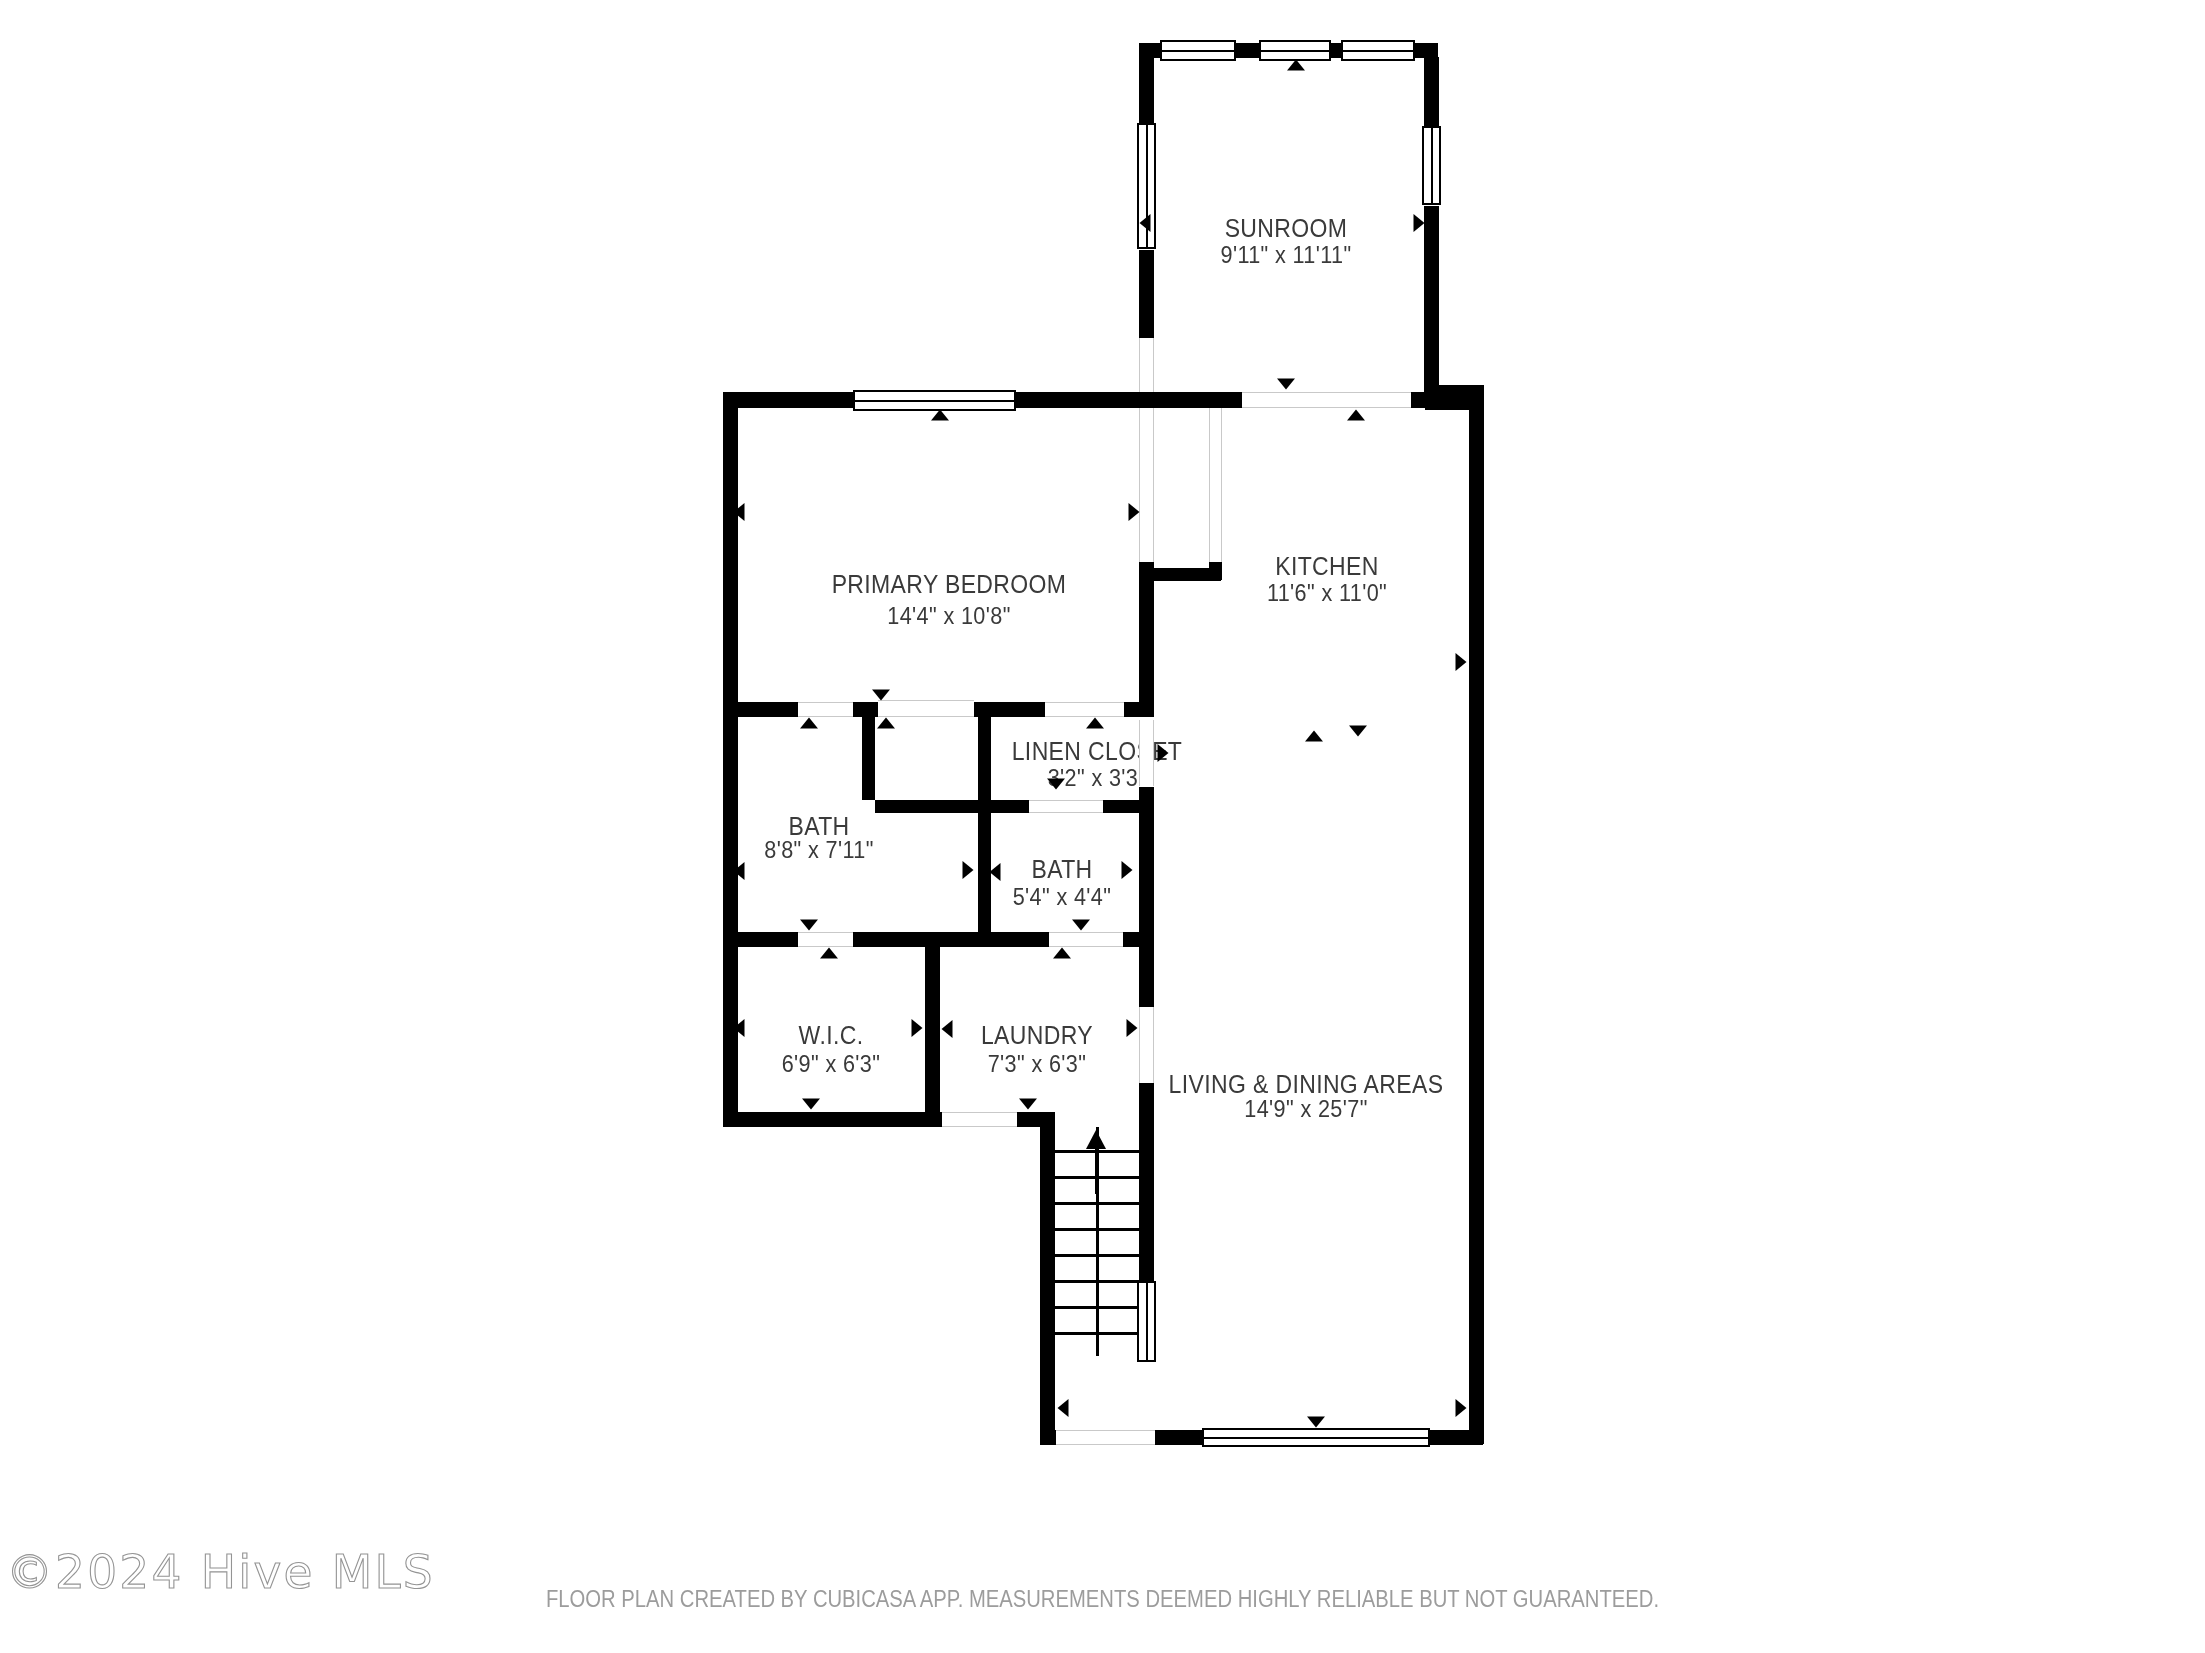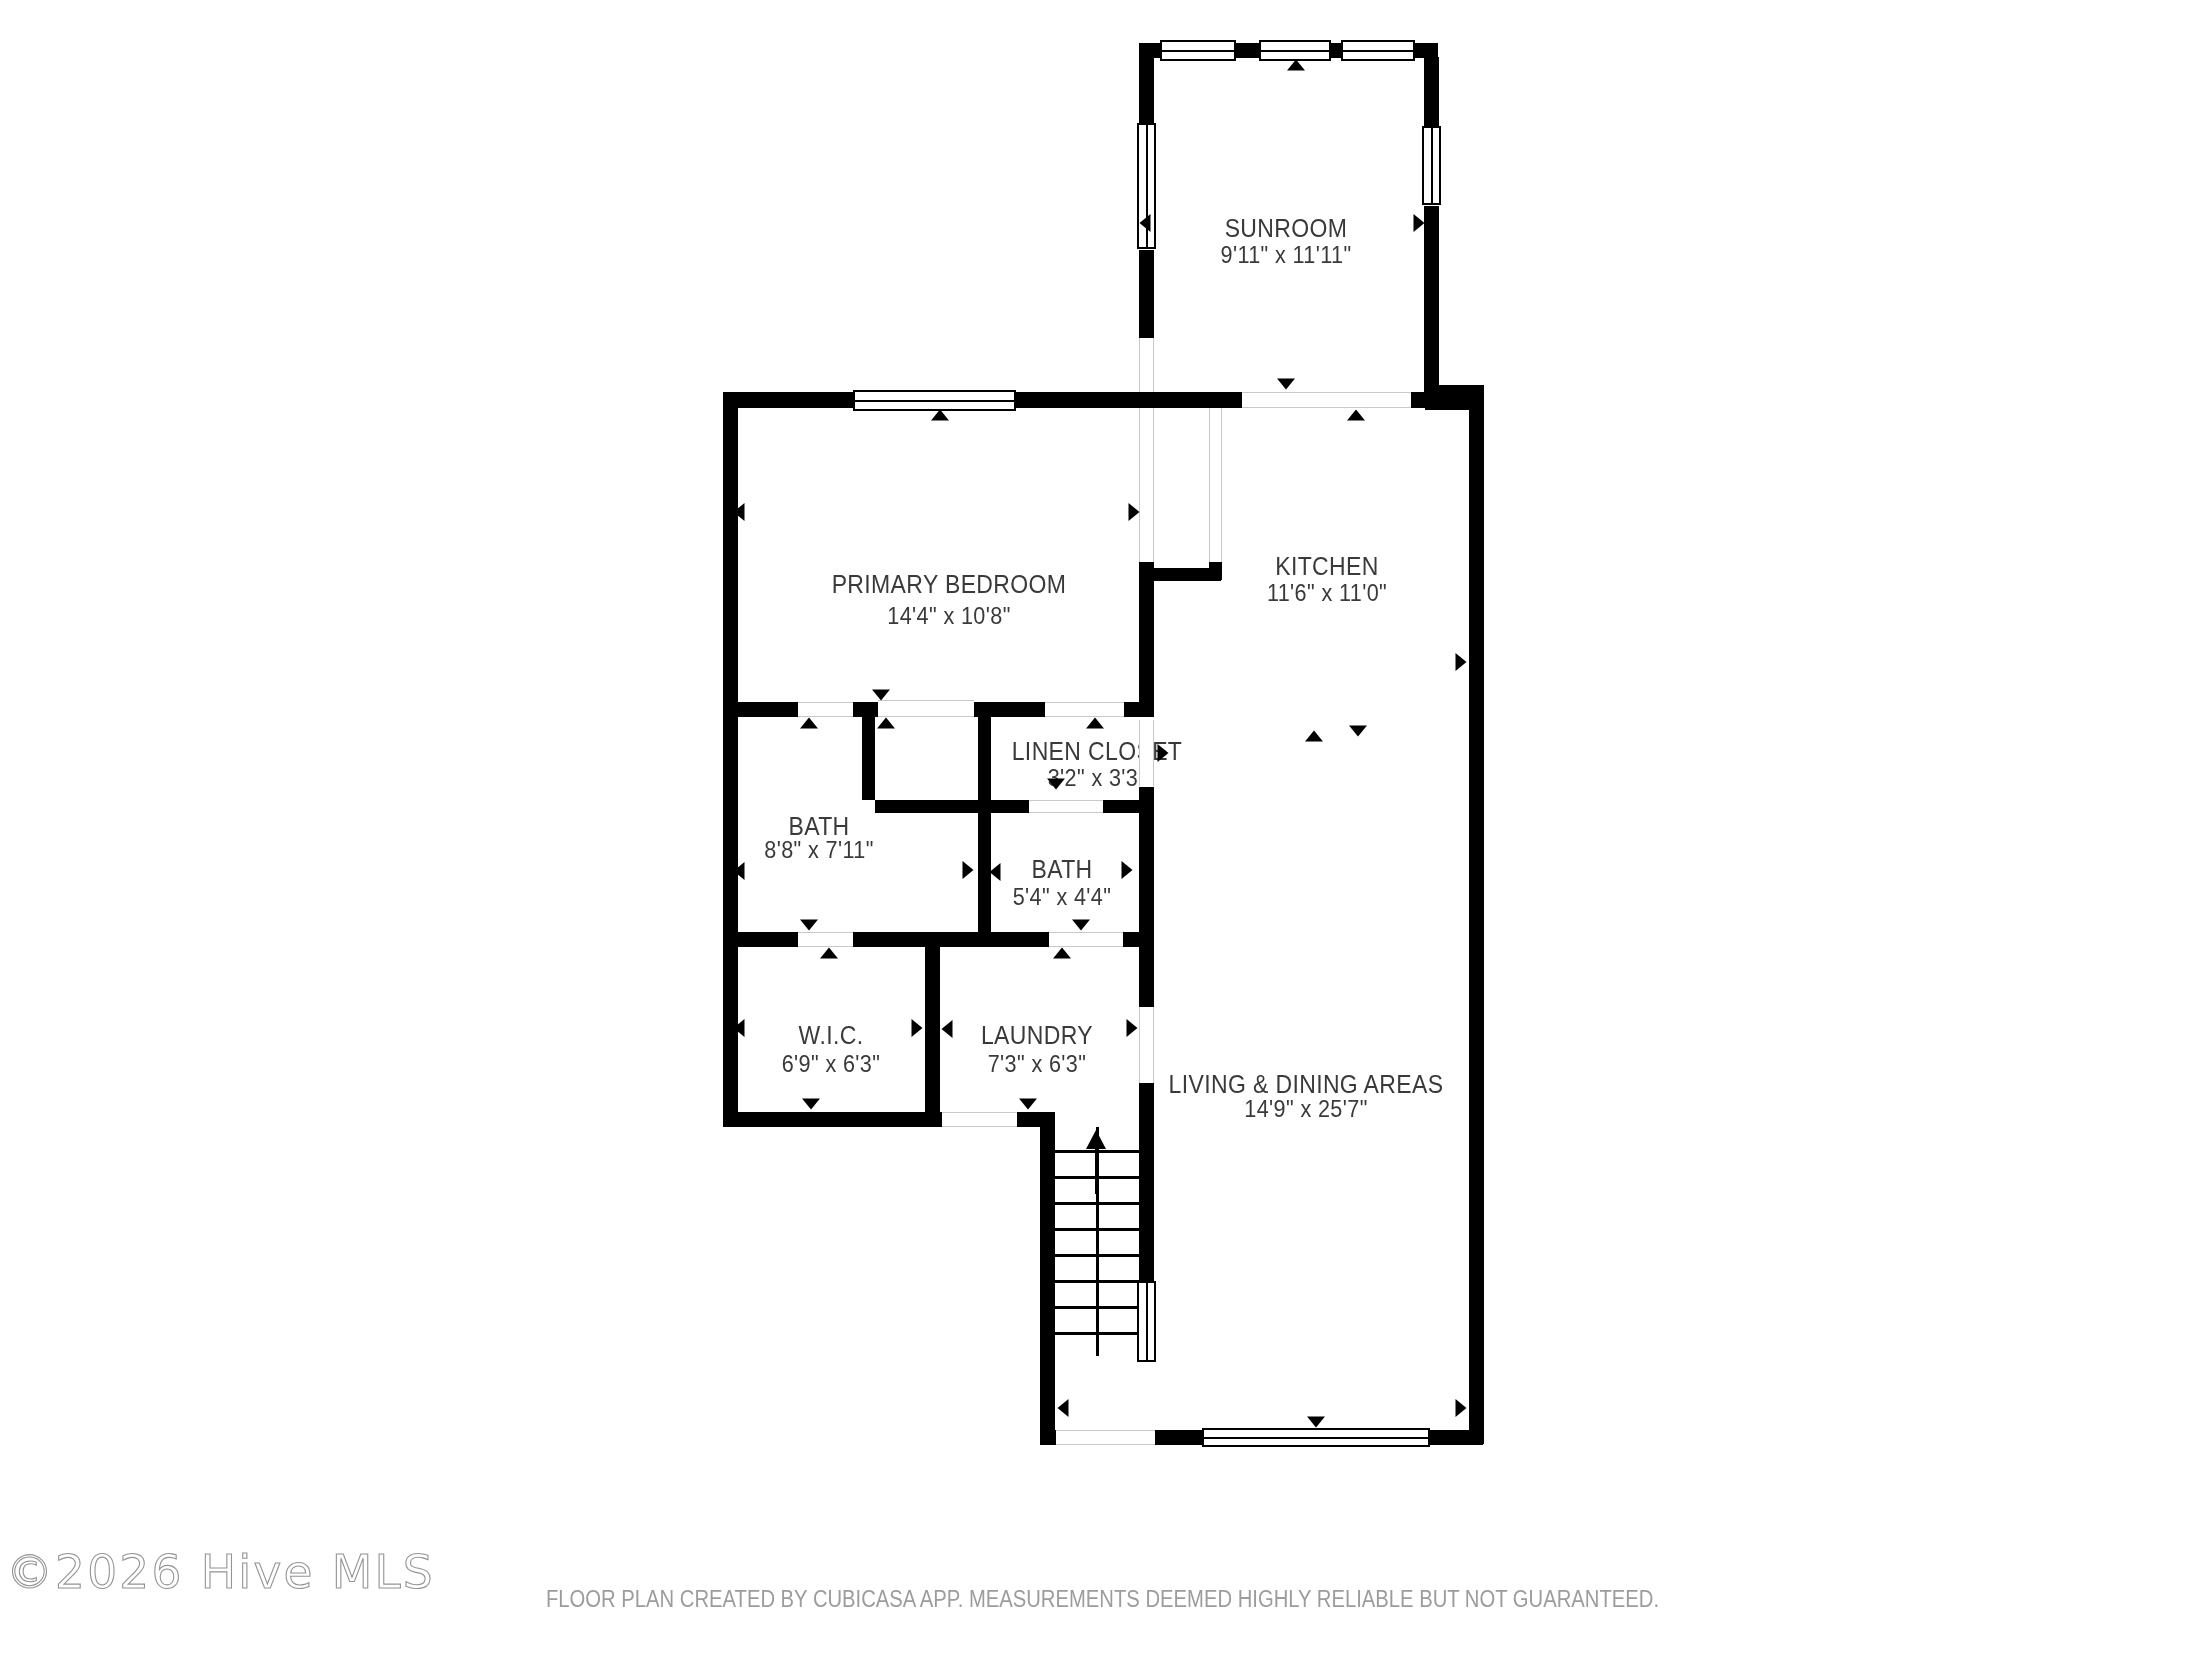--- a/index.html
+++ b/index.html
@@ -147,16 +147,16 @@
       <div class="arr arr-right" style="left: 1134px; top: 512px;"></div>
       <div class="arr arr-right" style="left: 968px; top: 870px;"></div>
       <div class="arr arr-right" style="left: 1127px; top: 870px;"></div>
       <div class="arr arr-right" style="left: 1163px; top: 753px;"></div>
       <div class="arr arr-right" style="left: 917px; top: 1028px;"></div>
       <div class="arr arr-right" style="left: 1132px; top: 1028px;"></div>
       <div class="arr arr-right" style="left: 1461px; top: 662px;"></div>
       <div class="arr arr-right" style="left: 1461px; top: 1408px;"></div>
     </div>
 
-  <div id="watermark">©2026 Hive MLS</div>
+  <div id="watermark">©2024 Hive MLS</div>
   <div id="footer">FLOOR PLAN CREATED BY CUBICASA APP. MEASUREMENTS DEEMED HIGHLY RELIABLE BUT NOT GUARANTEED.</div>
 </div>
 
 
 </body></html>

